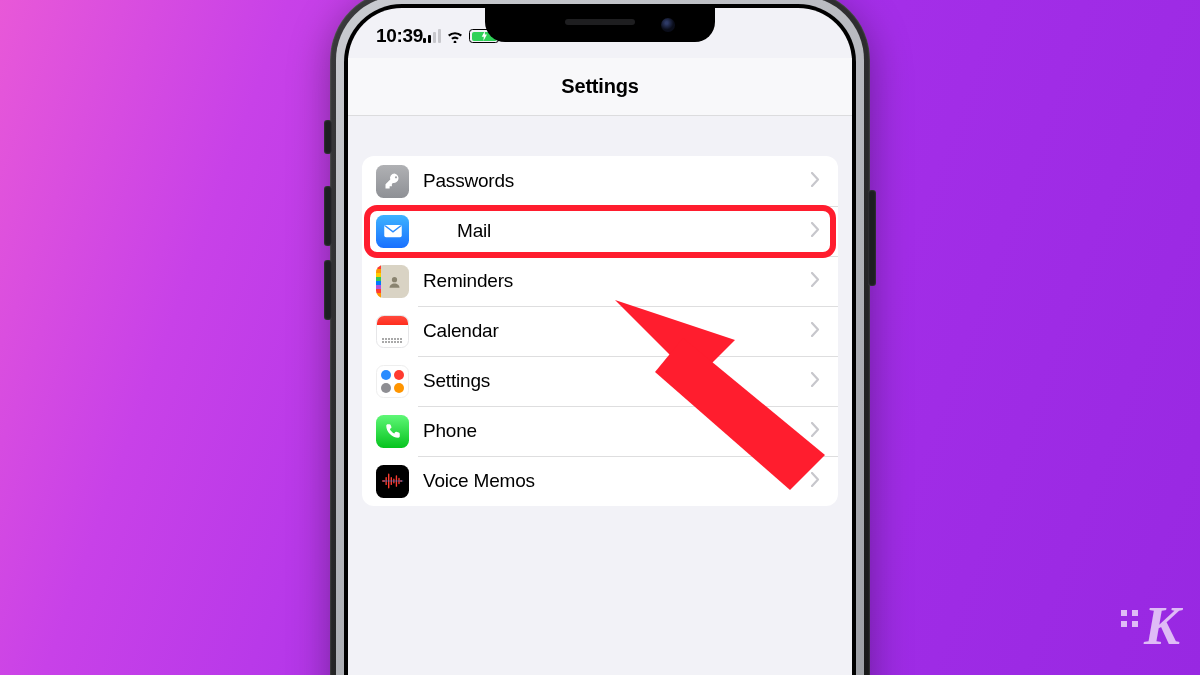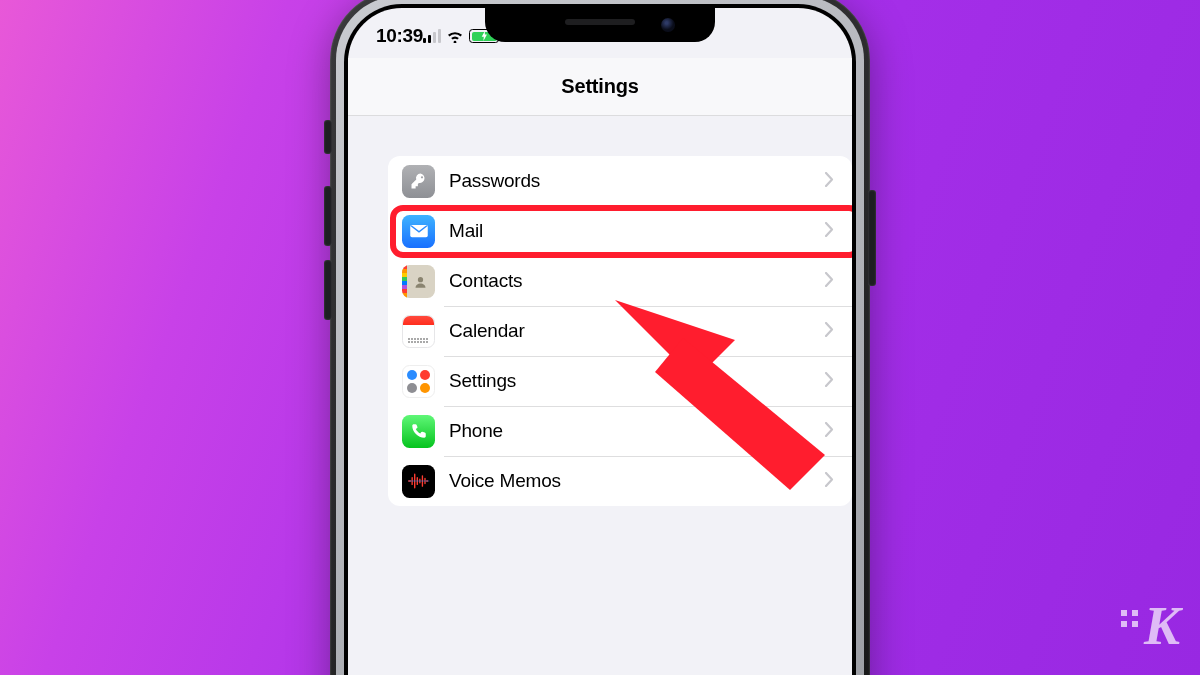--- a/index.html
+++ b/index.html
@@ -139,21 +139,21 @@
       background: #f8f8fa;
       border-bottom: 1px solid rgba(60,60,67,.15);
     }
     .header h1 {
       font-size: 20px;
       font-weight: 600;
       color: #000;
       letter-spacing: -.2px;
     }
 
-    .content { padding: 40px 0 0; margin-left: 40px; }
+    .content { padding: 40px 14px 0; }
 
     .group {
       background: #fff;
       border-radius: 12px;
       overflow: hidden;
       position: relative;
     }
     .row {
       display: flex;
       align-items: center;
@@ -270,21 +270,21 @@
                 </svg>
             </div>
             <span class="row-label">Passwords</span>
             <span class="chev">
               <svg width="9" height="15" viewBox="0 0 9 15">
                   <path d="M1 1l6 6.5L1 14" stroke="#c7c7cc" stroke-width="2.2" fill="none" stroke-linecap="round" stroke-linejoin="round"></path>
                 </svg>
             </span>
           </div>
 
-          <div class="row" style="position:relative;">
+          <div class="row" style="position:relative;gap:34px;">
             <div class="row-icon ic-mail">
               <svg width="20" height="14" viewBox="0 0 22 16">
                   <rect x="1" y="1" width="20" height="14" rx="2" fill="#fff"></rect>
                   <path d="M2 2l9 7 9-7" stroke="#2a8cff" stroke-width="1.6" fill="none"></path>
                 </svg>
             </div>
             <span class="row-label">Mail</span>
             <span class="chev">
               <svg width="9" height="15" viewBox="0 0 9 15">
                   <path d="M1 1l6 6.5L1 14" stroke="#c7c7cc" stroke-width="2.2" fill="none" stroke-linecap="round" stroke-linejoin="round"></path>
@@ -293,21 +293,21 @@
           </div>
 
           <div class="row">
             <div class="row-icon ic-contacts" style="position:relative; overflow:hidden;">
               <div style="position:absolute; left:0; top:0; bottom:0; width:5px; background:repeating-linear-gradient(#ff3b30 0 4px,#ff9500 4px 8px,#ffcc00 8px 12px,#34c759 12px 16px,#007aff 16px 20px,#af52de 20px 24px);"></div>
               <svg width="15" height="15" viewBox="0 0 24 24" style="margin-left:3px;">
                   <circle cx="12" cy="9" r="4.2" fill="#8a8470"></circle>
                   <path d="M4 22c0-4.4 3.6-7 8-7s8 2.6 8 7" fill="#8a8470"></path>
                 </svg>
             </div>
-            <span class="row-label">Contacts</span>
+            <span class="row-label">Reminders</span>
             <span class="chev">
               <svg width="9" height="15" viewBox="0 0 9 15">
                   <path d="M1 1l6 6.5L1 14" stroke="#c7c7cc" stroke-width="2.2" fill="none" stroke-linecap="round" stroke-linejoin="round"></path>
                 </svg>
             </span>
           </div>
 
           <div class="row">
             <div class="row-icon ic-cal">
               <div class="cal-dots">

